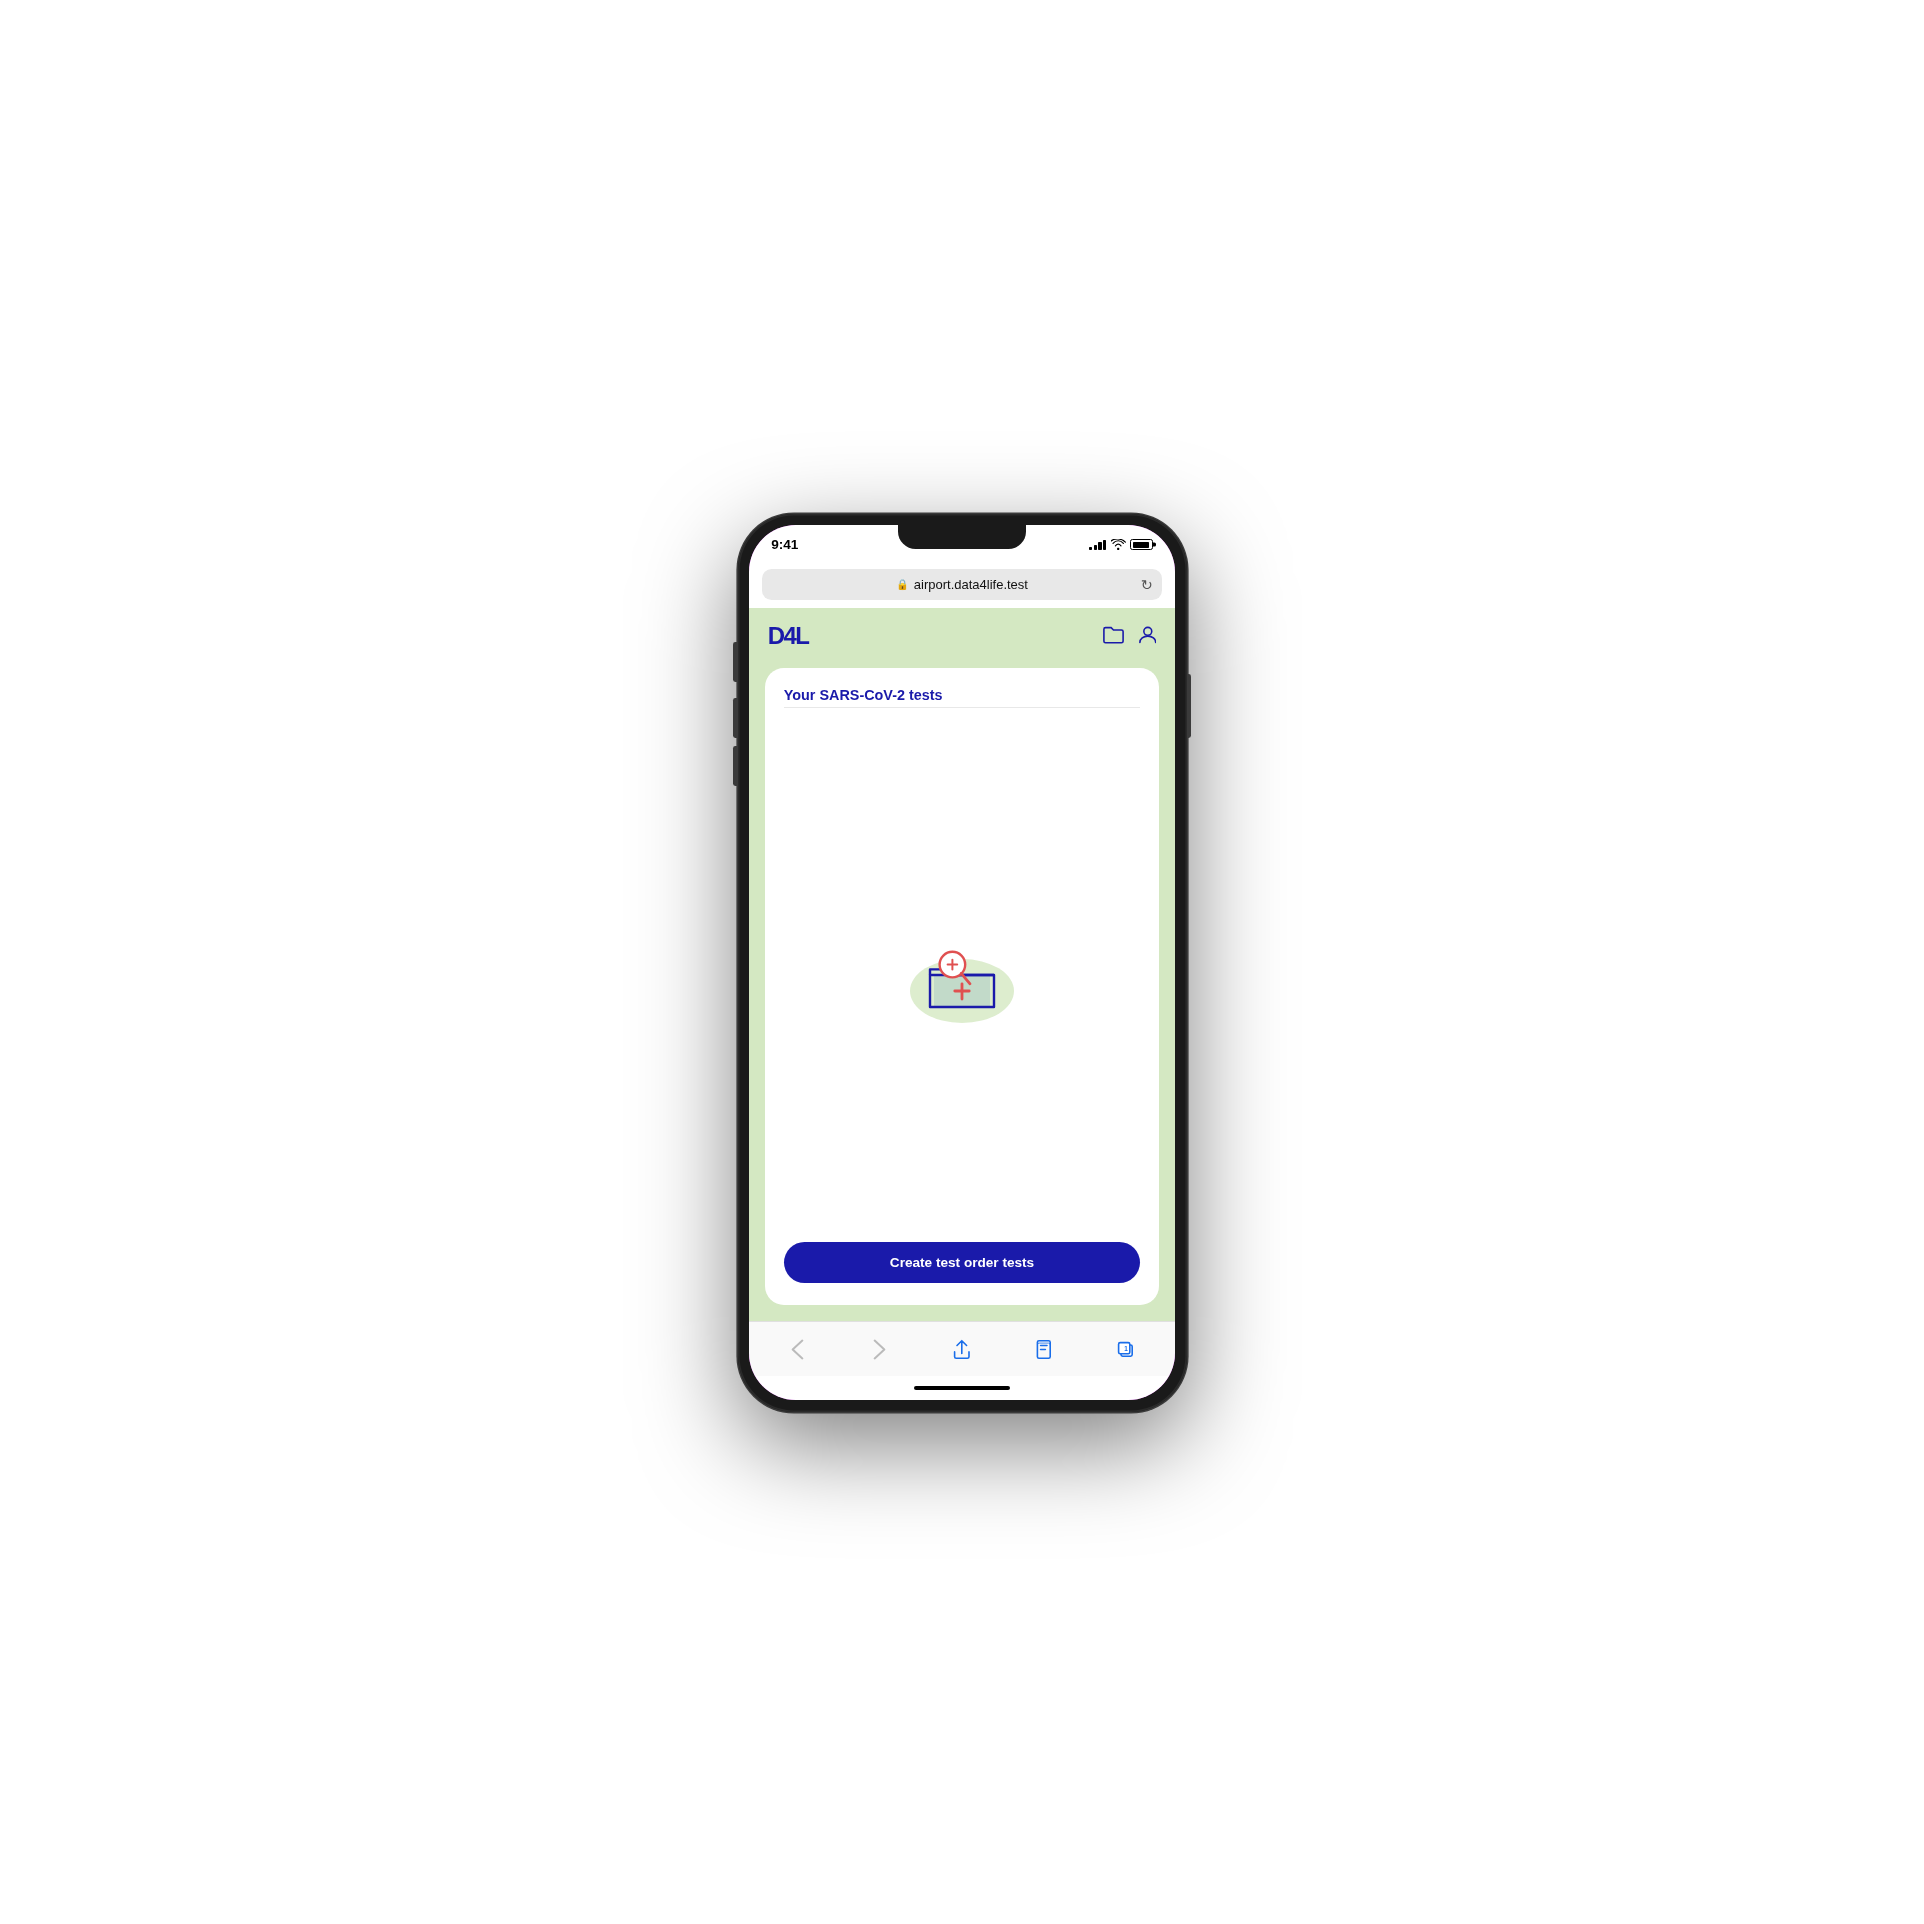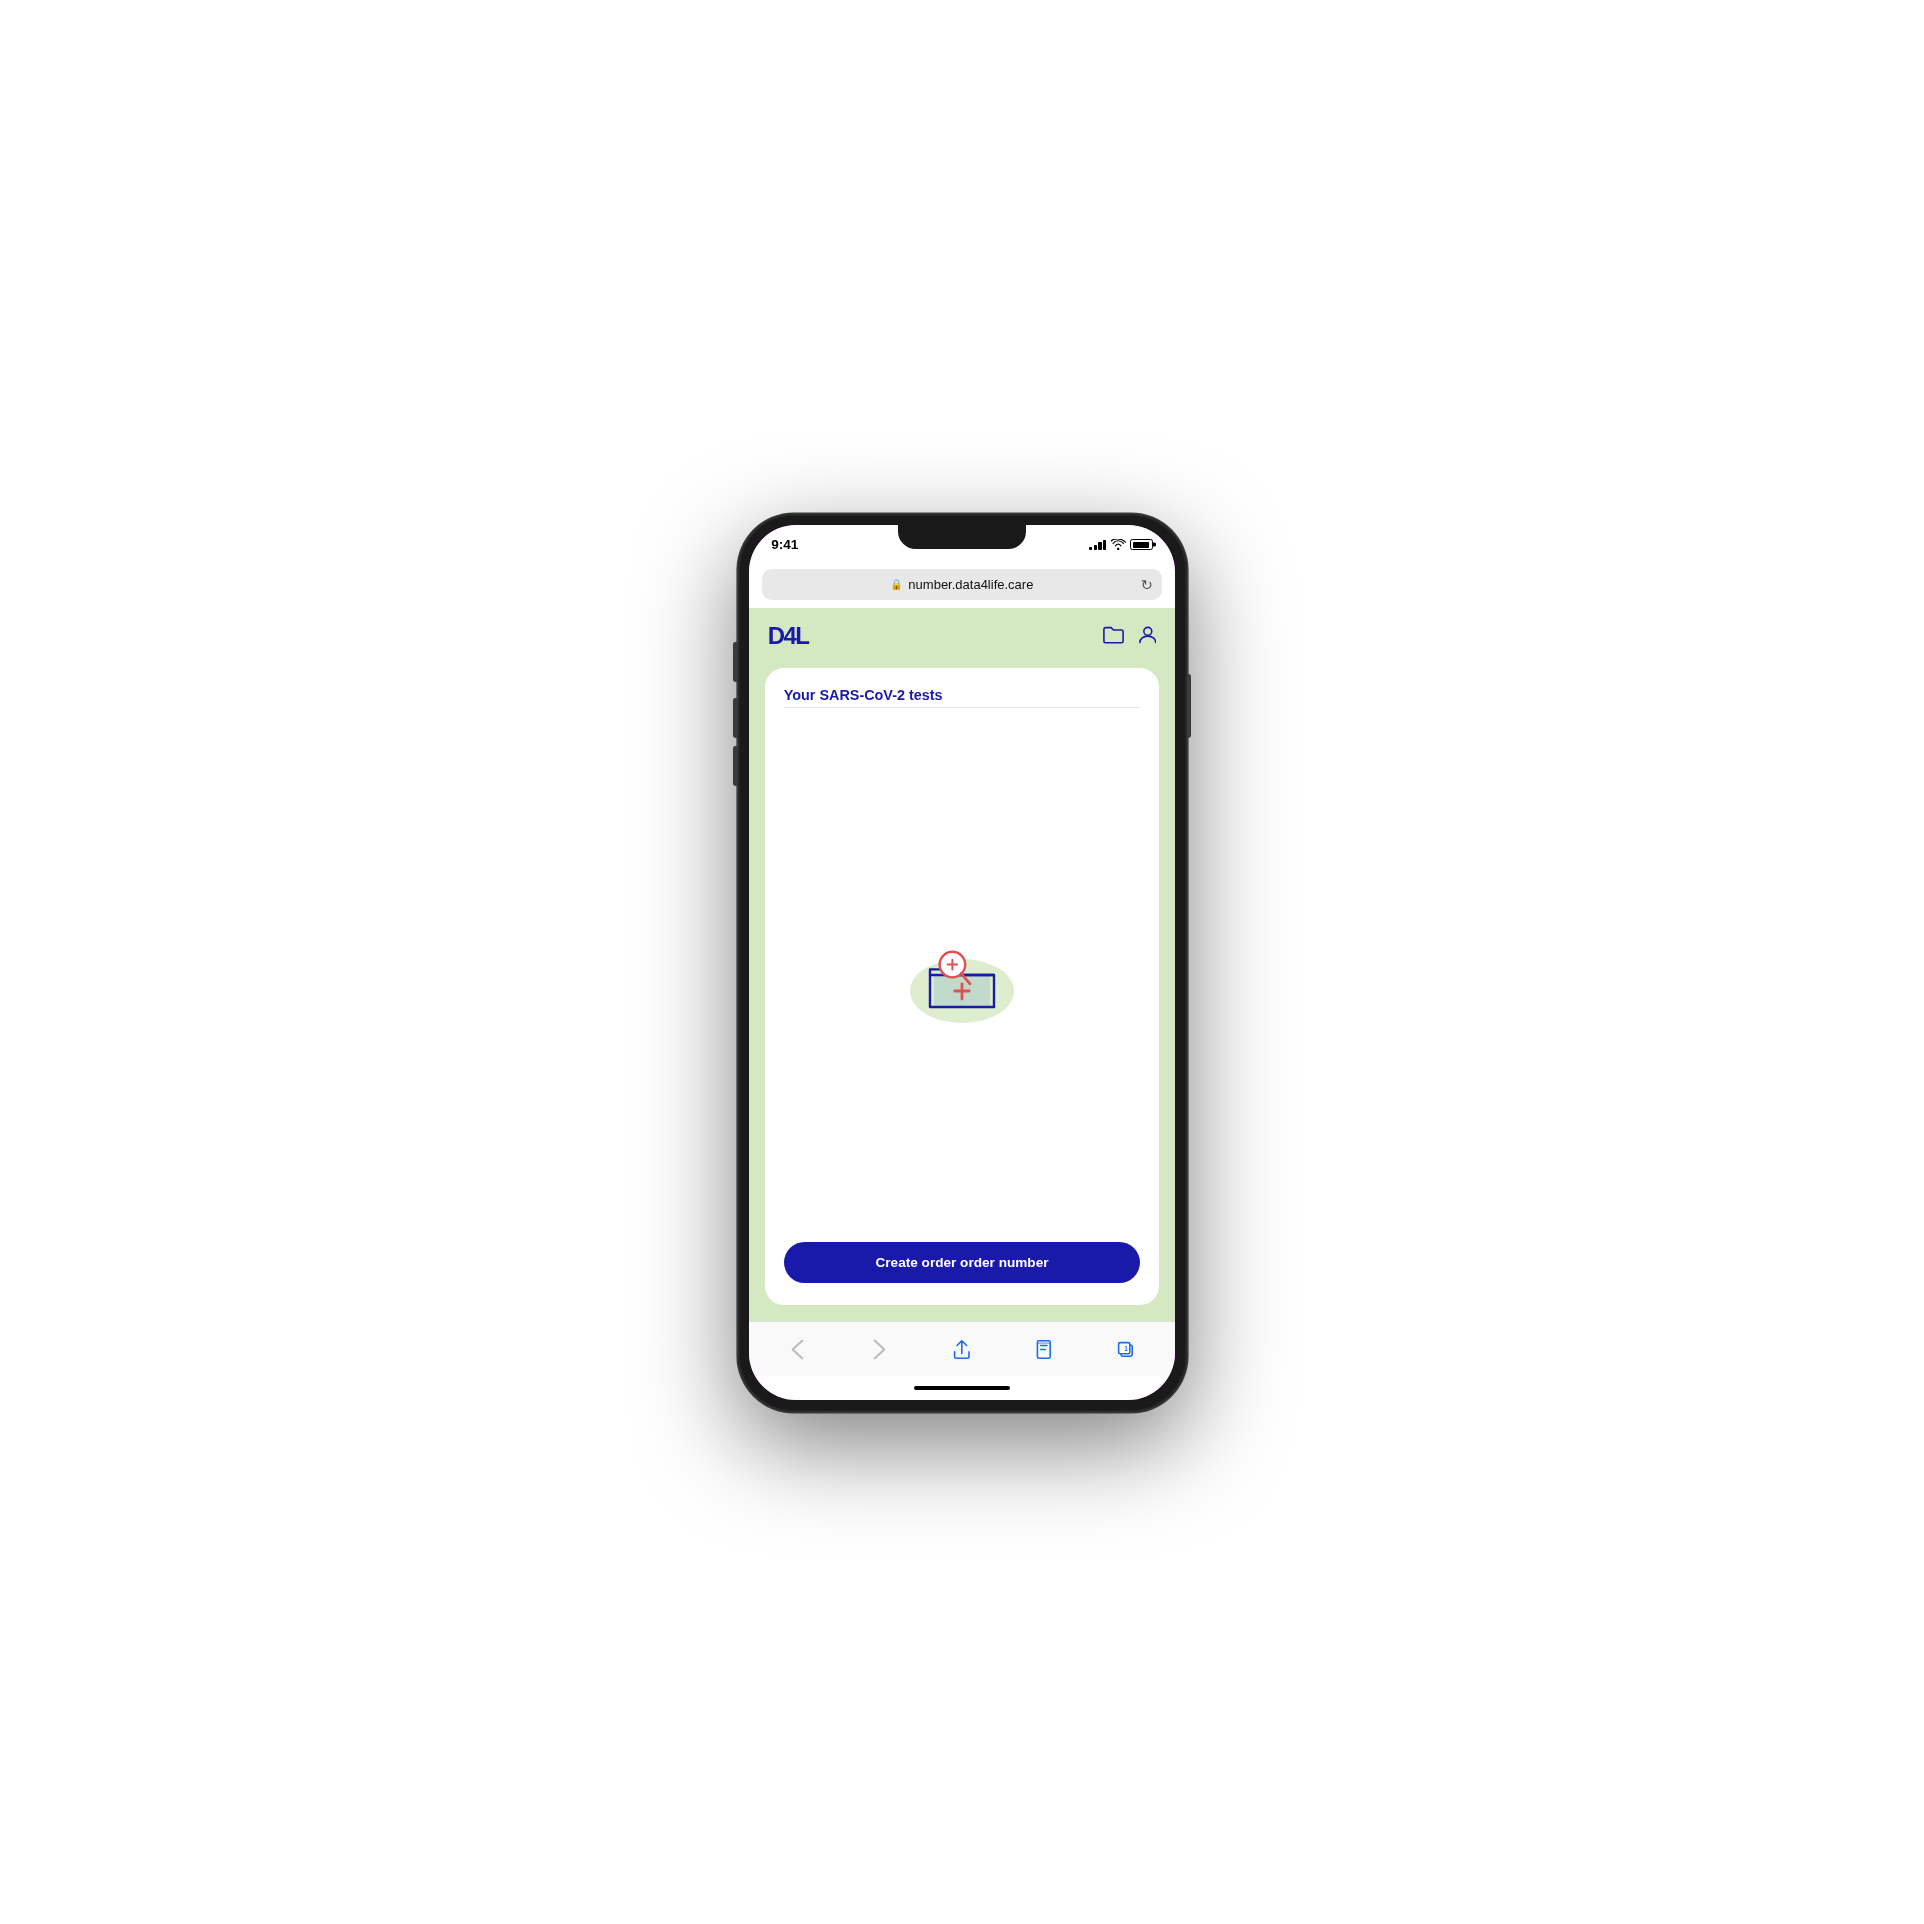--- a/index.html
+++ b/index.html
@@ -339,21 +339,21 @@
 
           <div class="battery-icon">
             <div class="battery-fill"></div>
           </div>
         </div>
       </div>
 
       <div class="browser-bar">
         <div class="url-bar">
           <span class="lock-icon">🔒</span>
-          <span class="url-text">number.data4life.care</span>
+          <span class="url-text">airport.data4life.test</span>
           <span class="refresh-btn">↻</span>
         </div>
       </div>
 
       <div class="app-content">
 
         <div class="app-header">
           <div class="logo">D4L</div>
           <div class="header-icons">
 
@@ -390,21 +390,21 @@
               <line x1="71" y1="85" x2="89" y2="85" stroke="#e05050" stroke-width="3.5" stroke-linecap="round"></line>
 
               <circle cx="68" cy="52" r="16" fill="white" stroke="#e05050" stroke-width="3"></circle>
               <line x1="79" y1="63" x2="90" y2="76" stroke="#e05050" stroke-width="3.5" stroke-linecap="round"></line>
 
               <line x1="68" y1="46" x2="68" y2="58" stroke="#e05050" stroke-width="2.5" stroke-linecap="round"></line>
               <line x1="62" y1="52" x2="74" y2="52" stroke="#e05050" stroke-width="2.5" stroke-linecap="round"></line>
             </svg>
           </div>
 
-          <button class="cta-button">Create order order number</button>
+          <button class="cta-button">Create test order tests</button>
         </div>
 
       </div>
 
       <div class="browser-bottom">
         <div class="nav-btn disabled">
           <svg width="13" height="21" viewBox="0 0 16 26" fill="none">
             <path d="M14 2L2 13L14 24" stroke="#bbb" stroke-width="2.5" stroke-linecap="round" stroke-linejoin="round"></path>
           </svg>
         </div>

